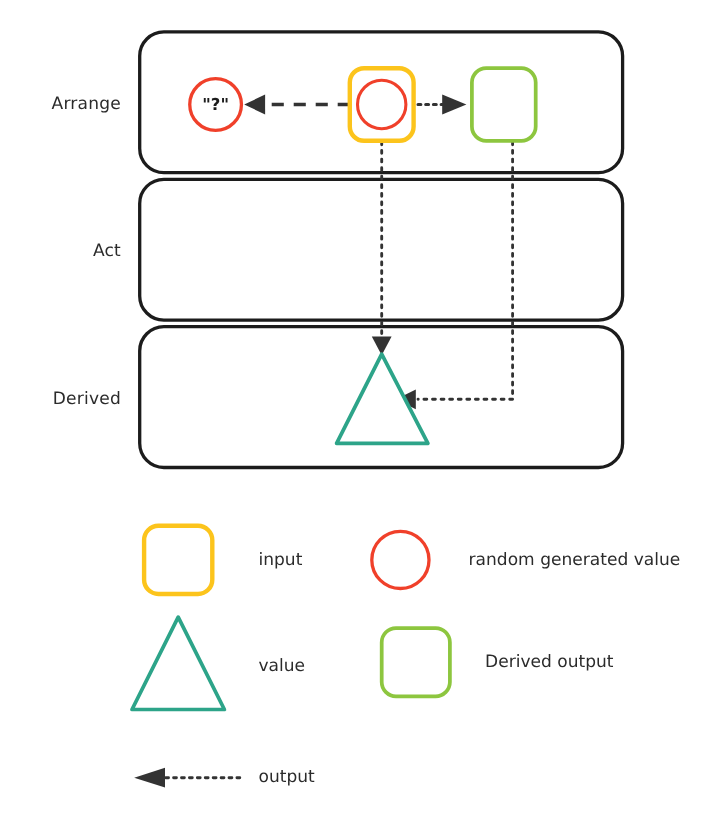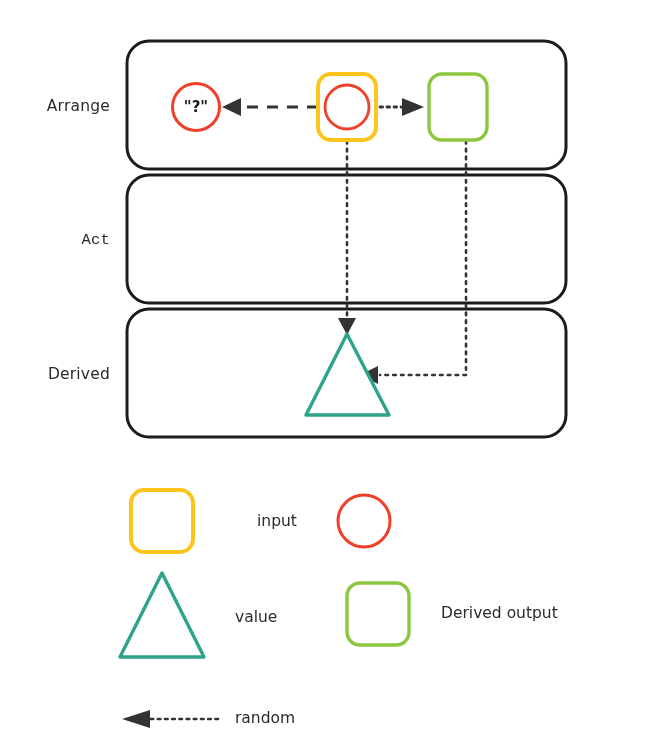--- a/index.html
+++ b/index.html
@@ -10,21 +10,21 @@
   body {
     width: 653px;
     height: 740px;
     position: relative;
     font-family: "DejaVu Sans", "Liberation Sans", sans-serif;
     overflow: hidden;
   }
   #diagram-root {
     position: absolute;
     left: 0;
-    top: 12px;
+    top: 0;
     width: 653px;
     height: 544px;
   }
   .stage-label {
     position: absolute;
     font-size: 15.5px;
     color: #2b2b2b;
     letter-spacing: 0.2px;
     white-space: nowrap;
     text-align: right;
@@ -131,23 +131,24 @@
     <g>
       <rect x="347" y="571" width="62" height="62" rx="13" ry="13" fill="#ffffff" stroke="#8dc63f" stroke-width="3.4"></rect>
     </g>
     <g>
       <path d="M 218 707 L 150 707" fill="none" stroke="#333333" stroke-width="2.6" stroke-dasharray="2.6 4.6" stroke-linecap="round"></path>
       <path d="M 150 698 L 150 716 L 122 707 z" fill="#333333"></path>
     </g>
   </svg>
 
   <div class="stage-label" style="left:10px; top:85px; width:100px;">Arrange</div>
-  <div class="stage-label" style="left:10px; top:219px; width:100px;font-family:Liberation Mono, monospace;">Act</div>
+  <div class="stage-label" style="left:10px; top:219px; width:100px;">Act</div>
   <div class="stage-label" style="left:10px; top:353px; width:100px;">Derived</div>
 
   <div class="qmark-label" style="left:173px; top:86px; width:46px; text-align:center;">"?"</div>
 
-  <div class="legend-label" style="left:235px; top:500px;margin-left:22px;">input</div>
+  <div class="legend-label" style="left:235px; top:500px;">input</div>
+  <div class="legend-label" style="left:426px; top:500px;">random generated value</div>
   <div class="legend-label" style="left:235px; top:596px;">value</div>
   <div class="legend-label" style="left:441px; top:592px;">Derived output</div>
-  <div class="legend-label" style="left:235px; top:697px;">random</div>
+  <div class="legend-label" style="left:235px; top:697px;">output</div>
 
 </div>
 
 </body></html>

